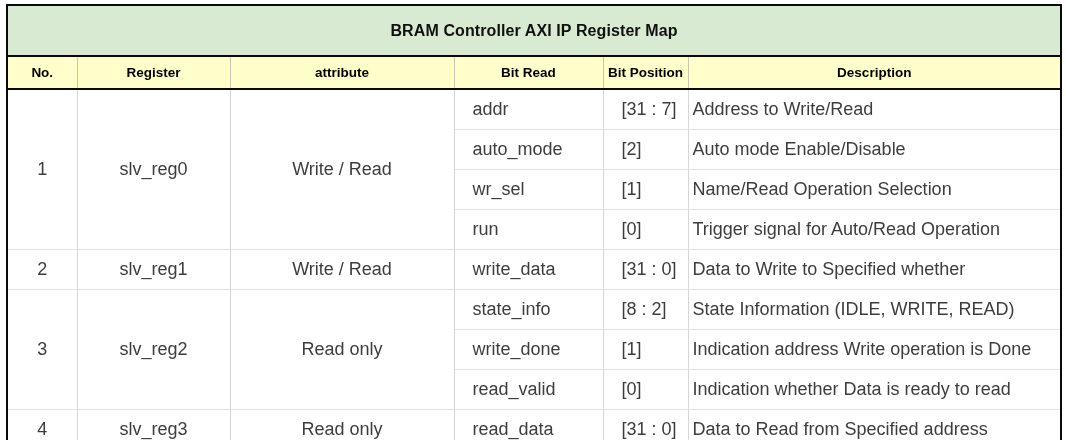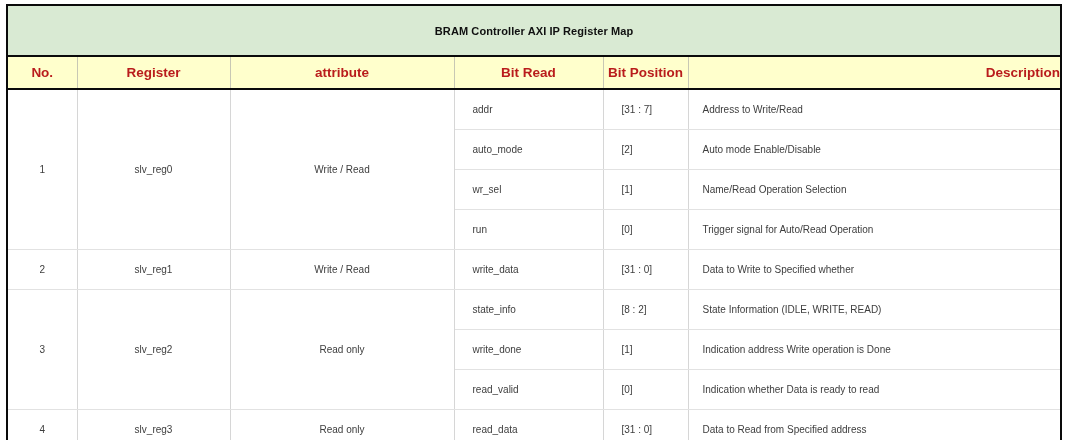--- a/index.html
+++ b/index.html
@@ -36,56 +36,56 @@
   col.c-attr  { width: 224px; }
   col.c-bn    { width: 149px; }
   col.c-bp    { width: 85px; }
   col.c-desc  { width: 373px; }
 
   tr.title-row td {
     background: #d9ead3;
     text-align: center;
     vertical-align: middle;
     font-weight: bold;
-    font-size: 11px;
+    font-size: 16px;
     letter-spacing: 0.1px;
     height: 47px;
     border-bottom: 2px solid #0a0a0a;
     color: #101010;
   }
   tr.header-row th {
     background: #ffffcc;
     font-weight: bold;
     font-size: 13.5px;
     text-align: center;
     vertical-align: middle;
     height: 31px;
-    color: #b91c1c;
+    color: #000000;
     border-bottom: 2px solid #0a0a0a;
     border-right: 1px solid #c8c8b4;
     padding: 0;
   }
-  tr.header-row th:last-child { border-right: none; text-align: right; }
+  tr.header-row th:last-child { border-right: none; }
 
   tbody td {
-    font-size: 10px;
+    font-size: 18px;
     color: #3d3d3d;
     height: 39px;
     padding: 0;
     background: #ffffff;
     vertical-align: middle;
     border-right: 1px solid #d6d6d6;
     border-bottom: 1px solid #e2e2e2;
   }
   tbody td:last-child { border-right: none; }
   tbody tr:last-child td { border-bottom: none; }
 
   td.c-center { text-align: center; }
   td.c-left   { text-align: left; padding-left: 18px; }
-  td.desc     { text-align: left; padding-left: 14px; }
+  td.desc     { text-align: left; padding-left: 4px; }
 
   
   tr.group-start > td { border-top: 1px solid #d0d0d0; }
   td.span-cell { border-bottom: 1px solid #e2e2e2; }
 </style>
 </head>
 <body>
 
 <div id="page">
   <table class="regmap">

